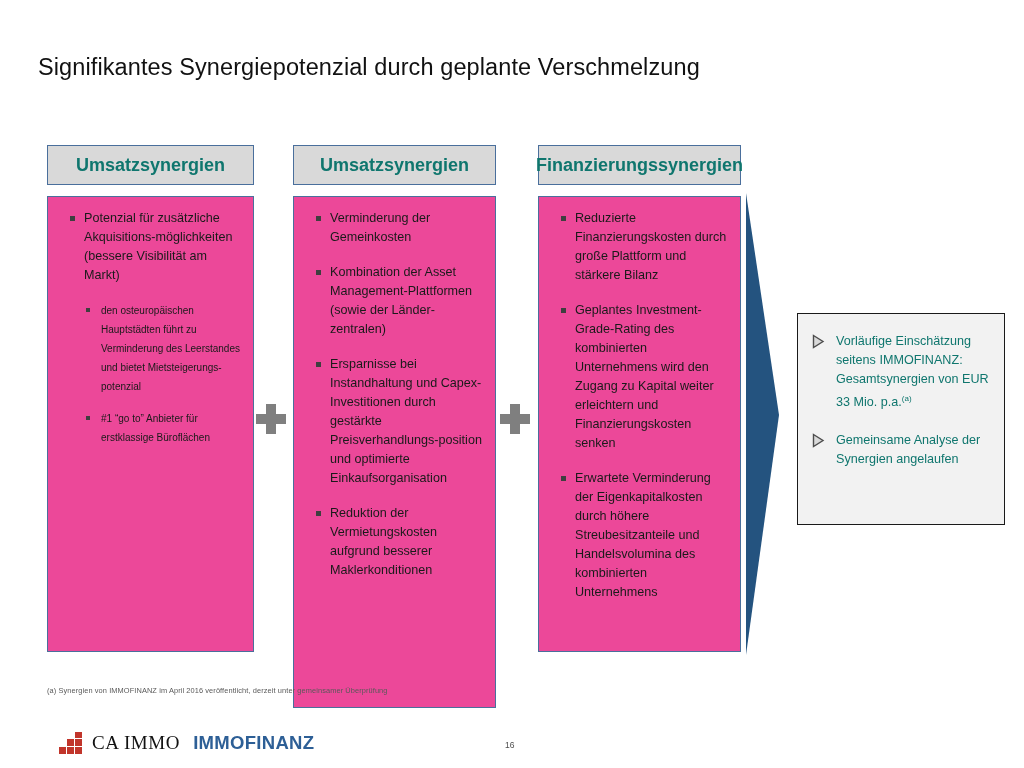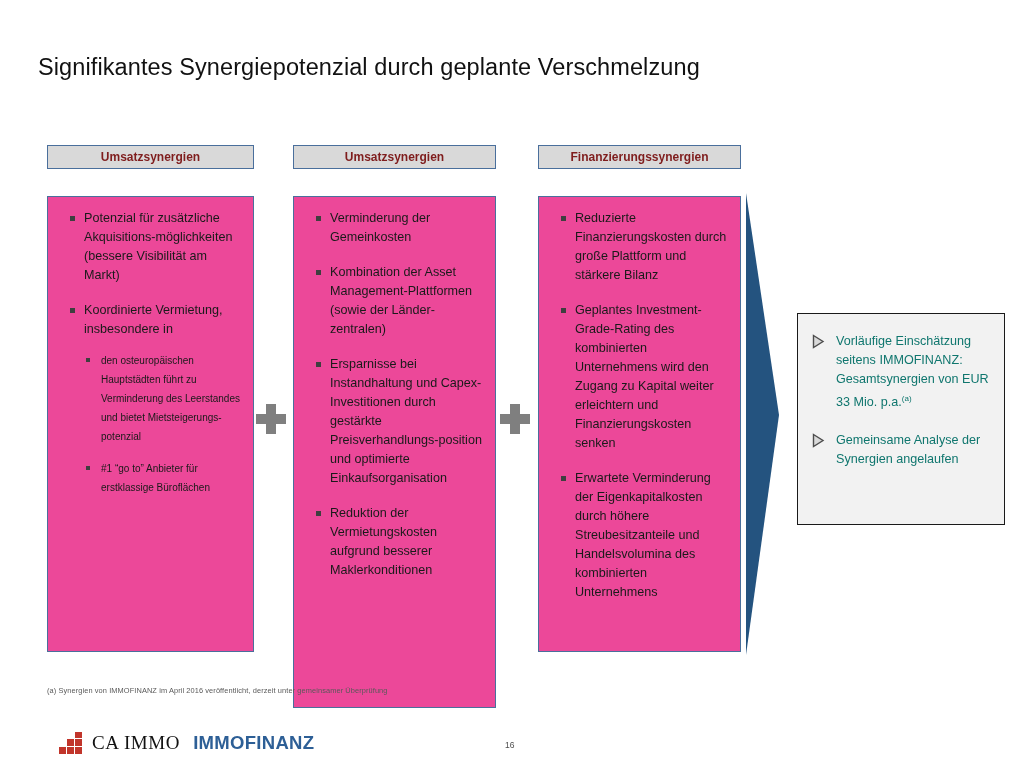--- a/index.html
+++ b/index.html
@@ -25,30 +25,30 @@
     font-size: 23.5px;
     font-weight: 400;
     letter-spacing: 0.1px;
     color: #111111;
     white-space: nowrap;
   }
 
   
   .col-head {
     position: absolute;
-    height: 24px;
+    height: 40px;
     background: #d9d9d9;
     border: 1.5px solid #4a6f9c;
     box-sizing: border-box;
     display: flex;
     align-items: center;
     justify-content: center;
-    font-size: 12px;
+    font-size: 18px;
     font-weight: bold;
-    color: #7f1d1d;
+    color: #0f766e;
   }
 
   
   .col-body {
     position: absolute;
     background: #ec4899;
     border: 1.5px solid #4a6f9c;
     box-sizing: border-box;
     padding: 12px 10px 10px 16px;
   }
@@ -206,21 +206,20 @@
 <div class="col-head" style="left:47px; top:145px; width:207px;">
   <span>Umsatzsynergien</span>
 </div>
 
 <div class="col-body" style="left:47px; top:196px; width:207px; height:456px;">
   <ul class="lvl1">
     <li>
       <span class="btxt">Potenzial für zusätzliche Akquisitions-möglichkeiten (bessere Visibilität am Markt)</span>
     </li>
     <li>
-      <span class="btxt">Koordinierte Vermietung, insbesondere in</span>
       <ul class="lvl2">
         <li>den osteuropäischen Hauptstädten führt zu Verminderung des Leerstandes und bietet Mietsteigerungs-potenzial</li>
         <li>#1 “go to” Anbieter für erstklassige Büroflächen</li>
       </ul>
     </li>
   </ul>
 </div>
 
 <div class="plus" style="left:256px; top:404px;">
   <span class="bar-h"></span>

